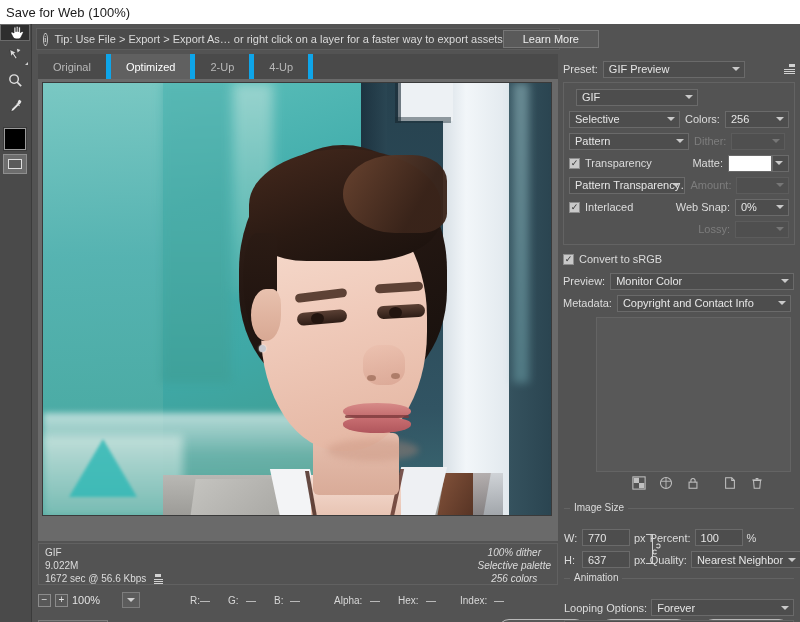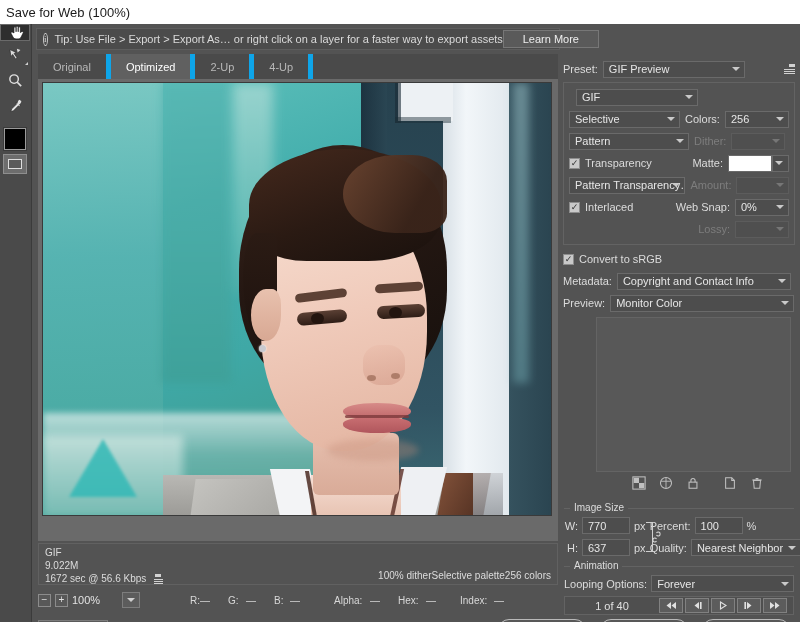--- a/index.html
+++ b/index.html
@@ -97,21 +97,21 @@
   .ph { position:absolute; }
 
   
   .infostrip {
     position:absolute; left:38px; top:519px; width:520px; height:42px;
     background:#535353; border:1px solid #616161;
     padding:2px 6px; display:flex; justify-content:space-between;
   }
   .infoL div, .infoR div { font-size:10px; line-height:13px; color:#dcdcdc; }
   .infoL { display:flex; flex-direction:column; }
-  .infoR { display:flex; flex-direction:row; align-items:flex-end; }
+  .infoR { display:flex; flex-direction:column; align-items:center;font-style:italic; }
   .row3 { display:flex; align-items:center; gap:8px; }
   .burger { display:inline-flex; flex-direction:column; gap:1px; }
   .burger i { display:block; width:9px; height:1px; background:#d2d2d2; }
   .burger .car { width:0;height:0;border-left:3px solid transparent;
                  border-right:3px solid transparent;border-top:3px solid #d2d2d2;
                  margin-bottom:1px;margin-left:1px; }
 
   
   .zoombar {
     position:absolute; left:38px; top:566px; width:520px; height:20px;
@@ -197,21 +197,21 @@
   }
   .sectiontitle { font-size:11px; color:#e3e3e3; background:#535353; padding-right:5px; }
   .hline { flex:1; height:1px; background:#636363; }
   .ctbox {
     margin:3px 9px 0 38px; height:155px; background:#585858; border:1px solid #646464;
   }
   .cticons { display:flex; align-items:center; gap:13px; margin:4px 0 0 74px; }
   .cticon { width:14px;height:14px; opacity:.85; }
 
   
-  .fieldset { margin:4px 6px 0 6px; border-top:1px solid #636363; position:relative; padding-top:2px;text-align:right; }
+  .fieldset { margin:4px 6px 0 6px; border-top:1px solid #636363; position:relative; padding-top:14px; }
   .legend { position:absolute; top:-7px; left:6px; background:#535353; padding:0 4px; font-size:10px; color:#dcdcdc; }
   .chainwrap { position:relative; width:16px; height:38px; }
   .chain {
     position:absolute; left:0; top:4px; width:7px; height:30px;
     border:1px solid #cfcfcf; border-left:none;
   }
   .animbar {
     display:flex; align-items:center; height:19px; margin:4px 6px 0 6px;
     background:#4f4f4f; border:1px solid #636363;
   }
@@ -545,31 +545,31 @@
           </div>
         </div>
       </div>
 
       <div class="prow" style="margin-top:3px;">
         <span class="cbx">✓</span>
         <span class="lbl">Convert to sRGB</span>
       </div>
 
       <div class="prow">
+        <span class="lbl">Preview:</span>
+        <div class="sel" style="width:184px;">
+          <span>Monitor Color</span>
+          <span class="arw"></span>
+        </div>
+      </div>
+
+      <div class="prow">
         <span class="lbl">Metadata:</span>
         <div class="sel" style="width:174px;">
           <span>Copyright and Contact Info</span>
-          <span class="arw"></span>
-        </div>
-      </div>
-
-      <div class="prow">
-        <span class="lbl">Preview:</span>
-        <div class="sel" style="width:184px;">
-          <span>Monitor Color</span>
           <span class="arw"></span>
         </div>
       </div>
 
       <div class="ctbox"></div>
       <div class="cticons">
         <svg class="cticon" viewBox="0 0 16 16">
           <rect x="1" y="1" width="14" height="14" fill="none" stroke="#d3d3d3" stroke-width="1.2"></rect>
           <rect x="2" y="2" width="6" height="6" fill="#d3d3d3"></rect>
             <rect x="8" y="8" width="6" height="6" fill="#d3d3d3"></rect>

